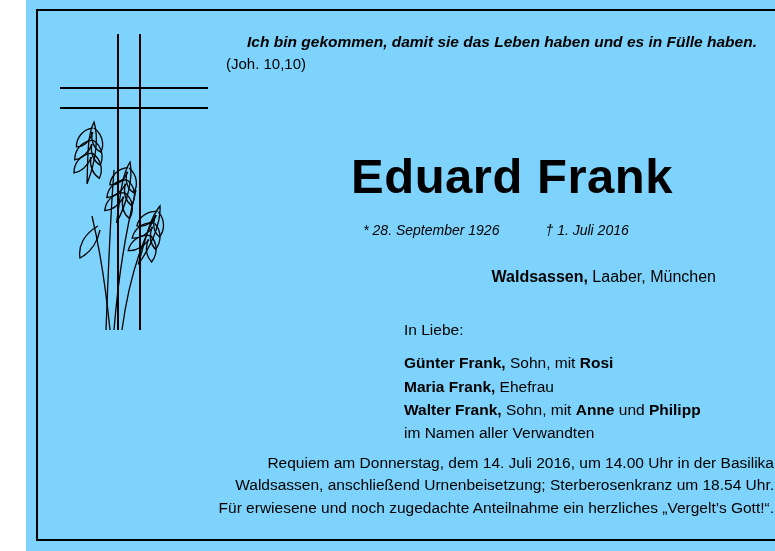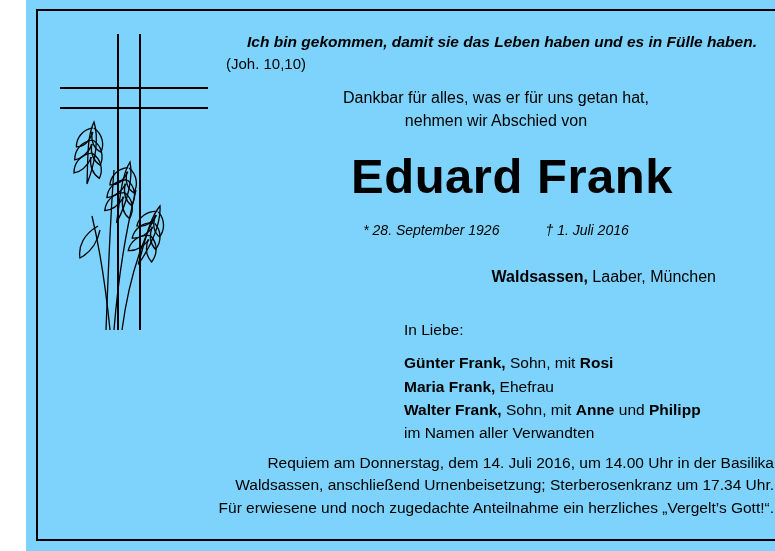--- a/index.html
+++ b/index.html
@@ -171,24 +171,20 @@
         </g>
 
         <path d="M50 196 C 36 204, 30 216, 32 228 C 44 222, 50 210, 52 200"></path>
       </g>
     </svg>
   </div>
 
   <div class="verse">Ich bin gekommen, damit sie das Leben haben und es in Fülle haben.</div>
   <div class="verse-ref">(Joh. 10,10)</div>
 
-  <div class="intro">
-    <div>Dankbar für alles, was er für uns getan hat,</div>
-    <div>nehmen wir Abschied von</div>
-  </div>
 
   <div class="name">Eduard Frank</div>
 
   <div class="dates">
     <span class="born">* 28. September 1926</span><span class="died">† 1. Juli 2016</span>
   </div>
 
   <div class="places">
     <b>Waldsassen,</b><span> Laaber, München</span>
   </div>
@@ -202,17 +198,17 @@
       <b>Maria Frank,</b><span> Ehefrau</span>
     </div>
     <div class="member">
       <b>Walter Frank,</b><span> Sohn, mit </span><b>Anne</b><span> und </span><b>Philipp</b>
     </div>
     <div class="member">im Namen aller Verwandten</div>
   </div>
 
   <div class="footer">
     <div>Requiem am Donnerstag, dem 14. Juli 2016, um 14.00 Uhr in der Basilika</div>
-    <div>Waldsassen, anschließend Urnenbeisetzung; Sterberosenkranz um 17.34 Uhr.</div>
+    <div>Waldsassen, anschließend Urnenbeisetzung; Sterberosenkranz um 18.54 Uhr.</div>
     <div>Für erwiesene und noch zugedachte Anteilnahme ein herzliches „Vergelt’s Gott!“.</div>
   </div>
 
 </div>
 
 </body></html>

